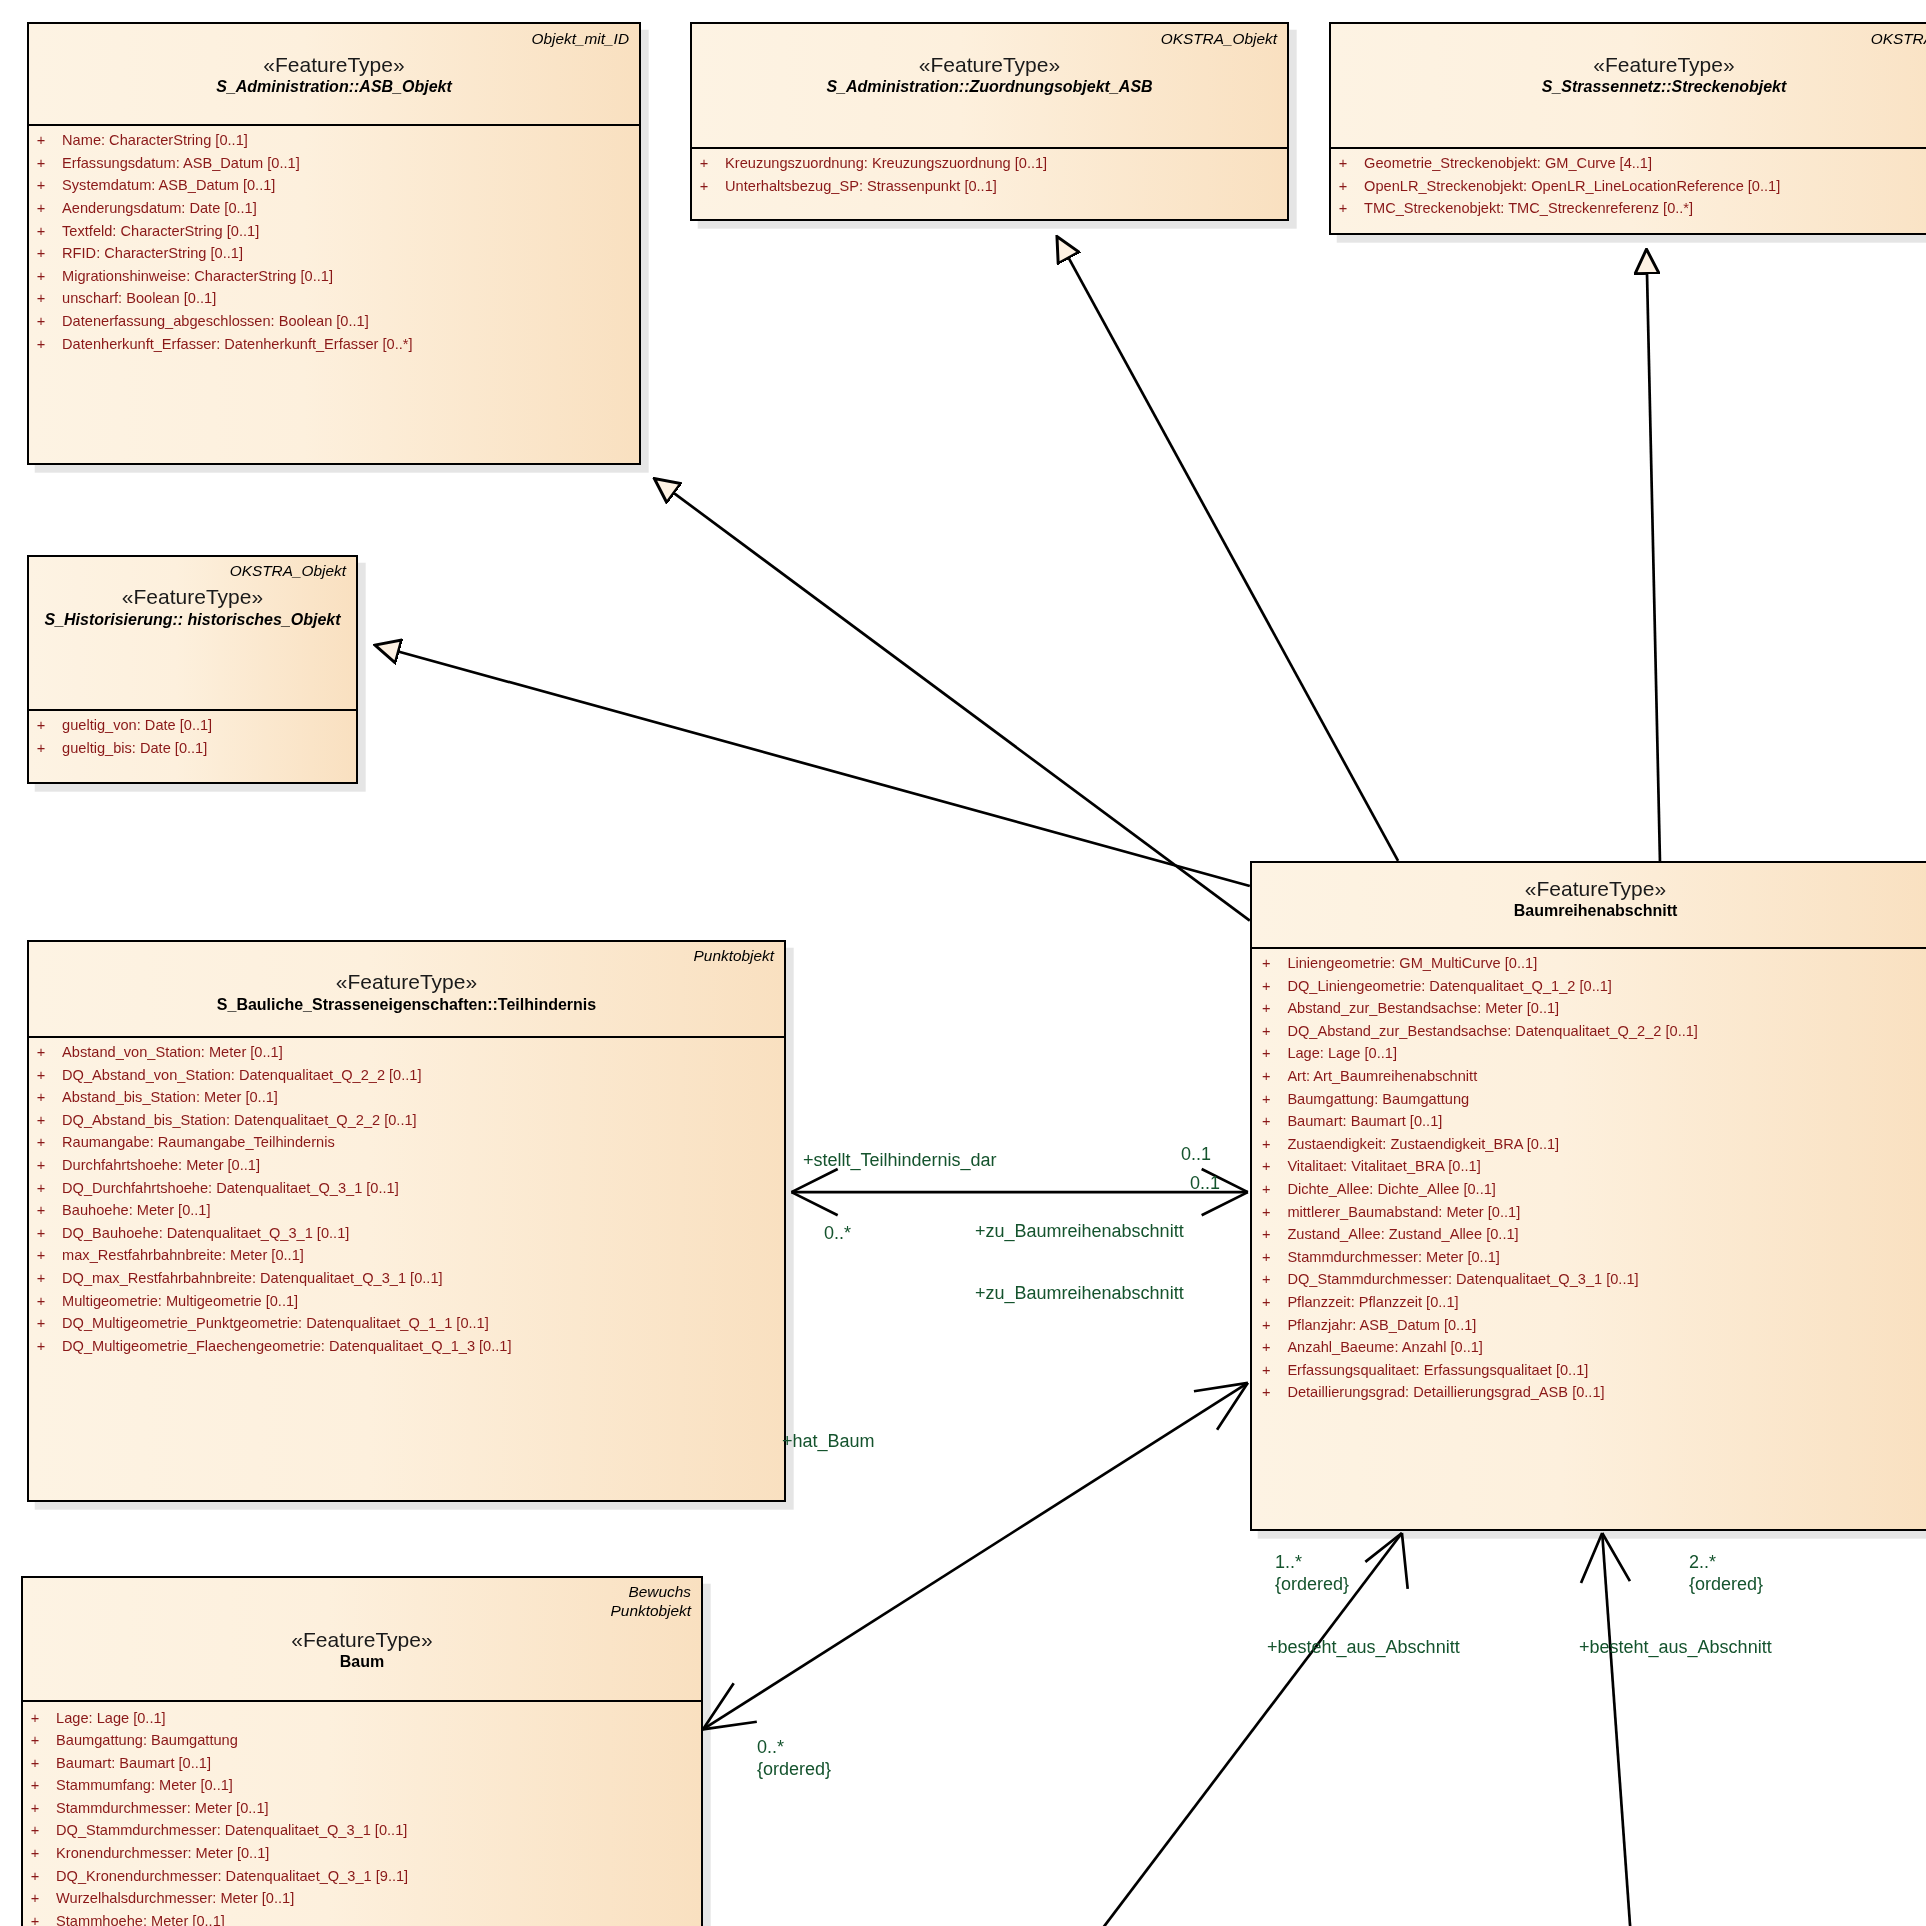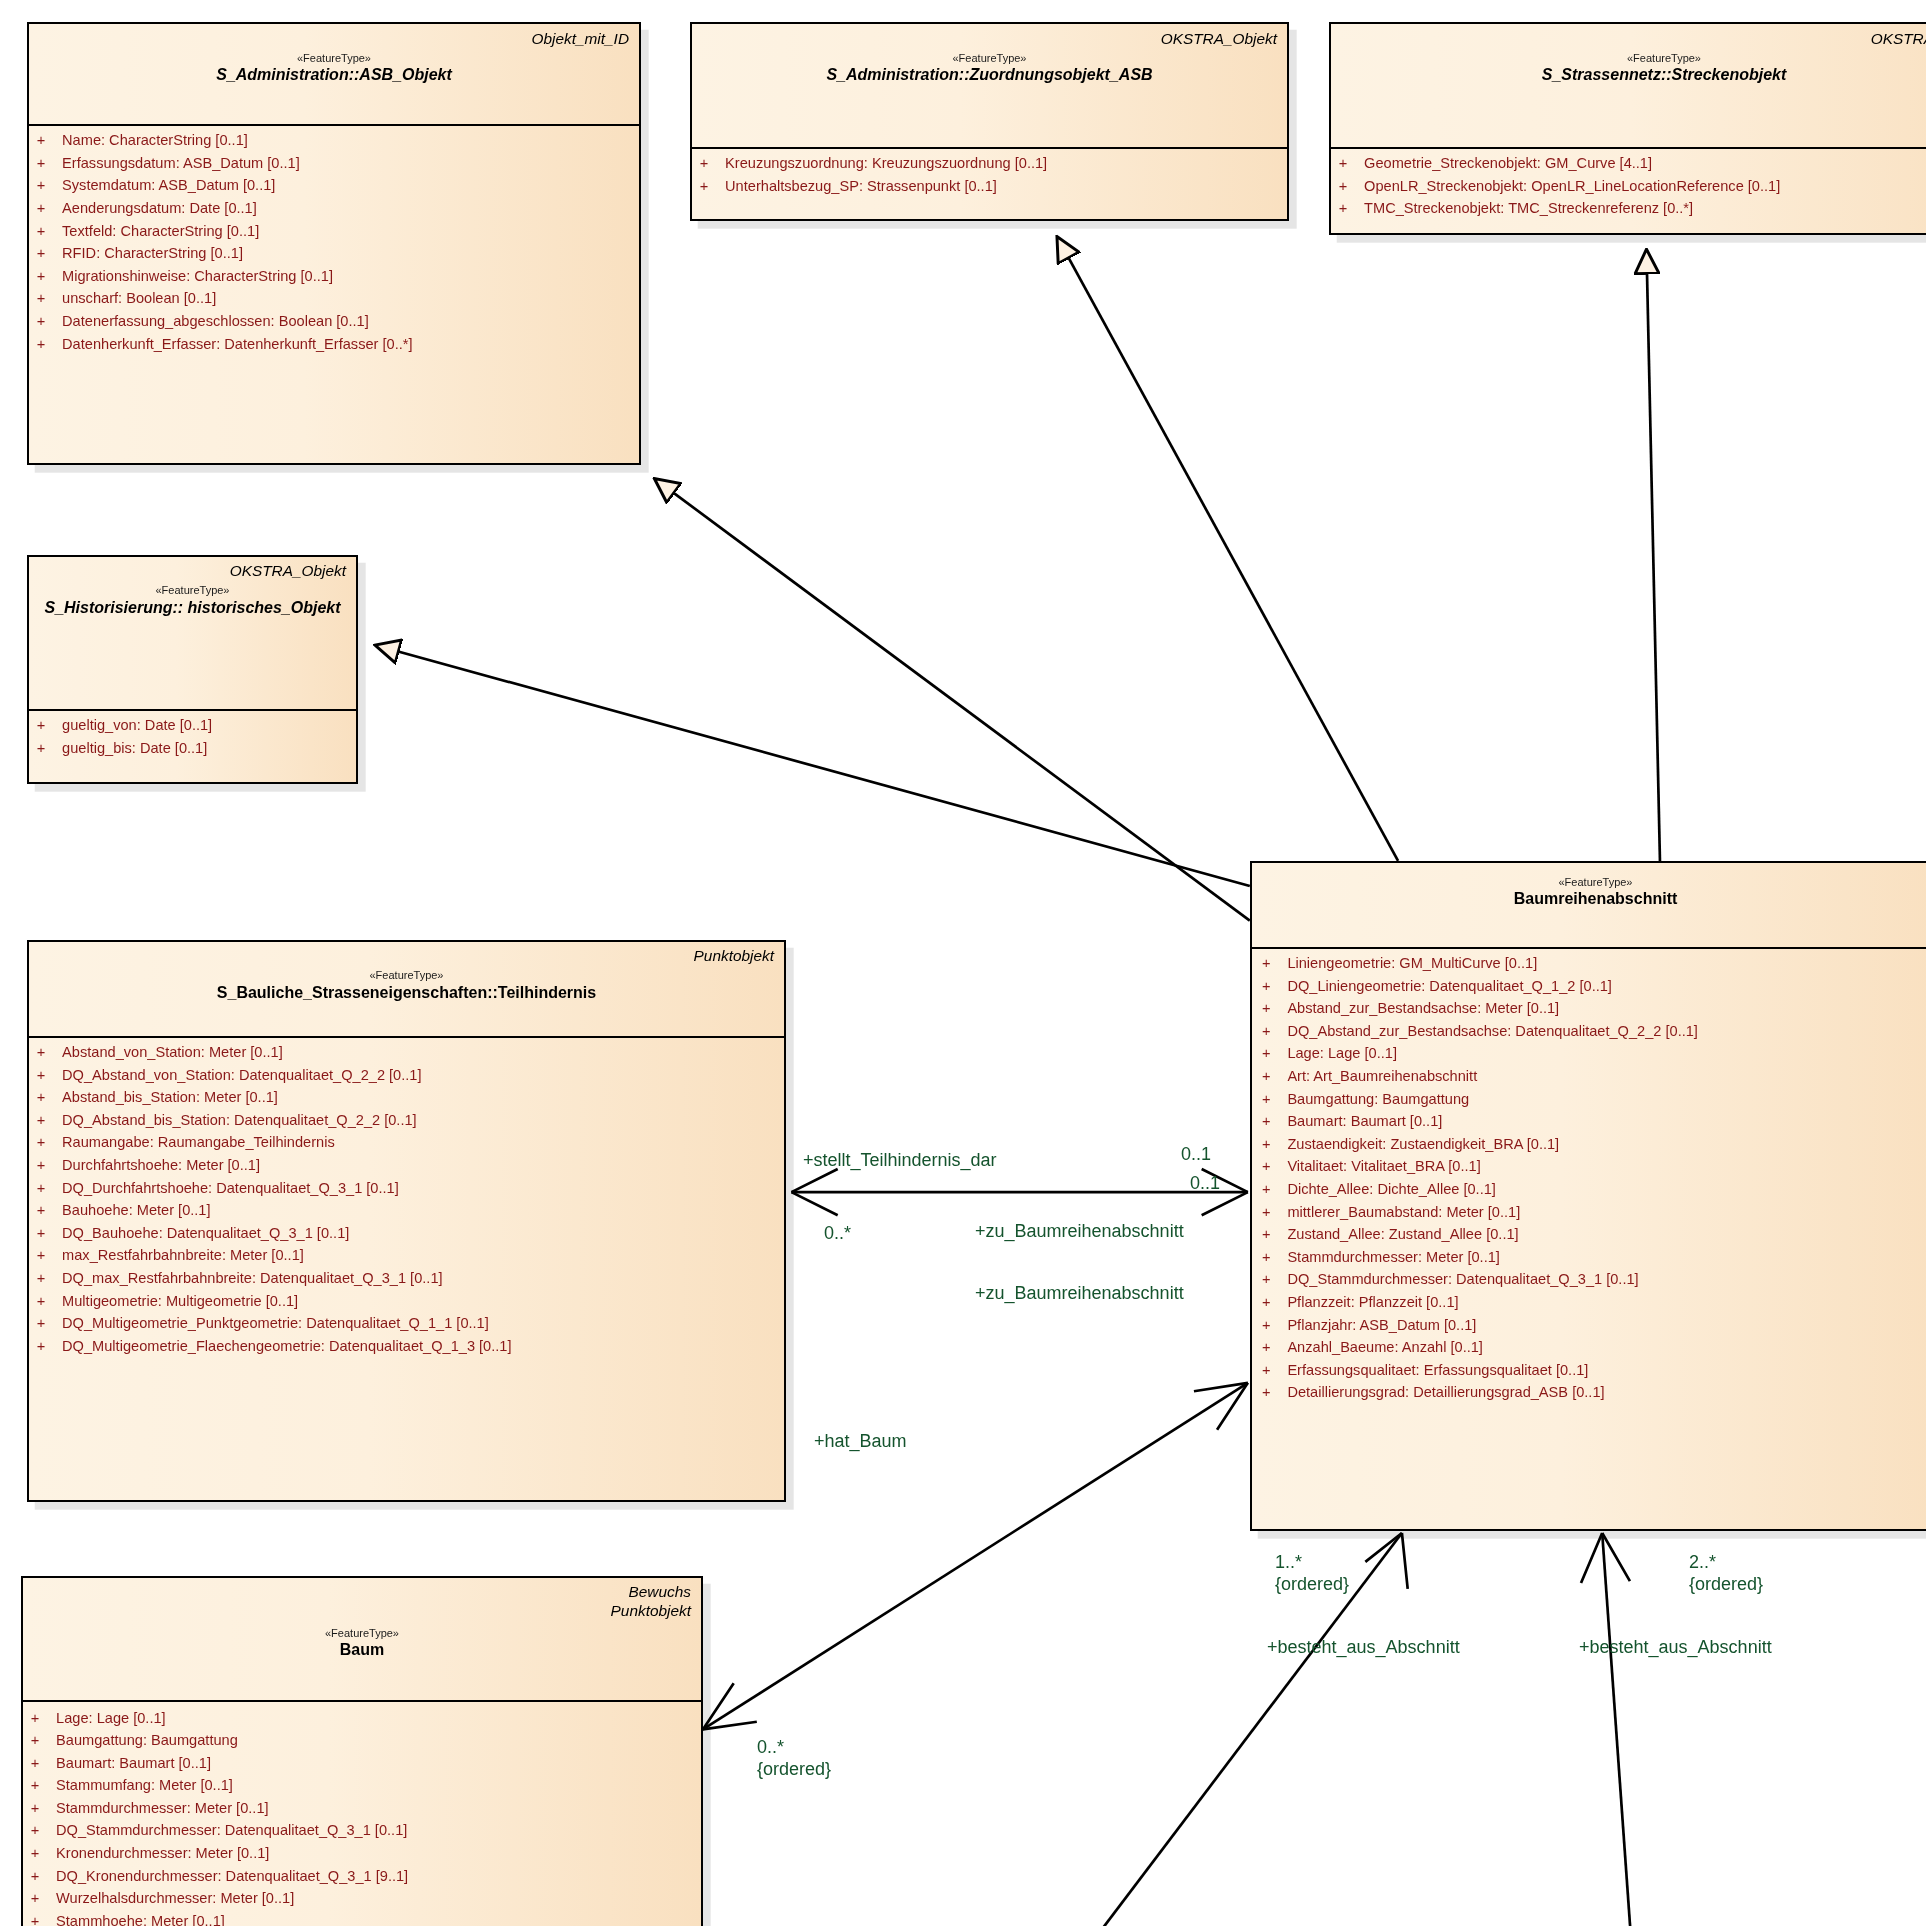--- a/index.html
+++ b/index.html
@@ -7,21 +7,21 @@
   #canvas{position:relative;width:2022px;height:2392px;background:#fff;overflow:hidden;}
   svg.edges{position:absolute;left:0;top:0;width:2022px;height:2392px;pointer-events:none;}
 
   .uml-class{position:absolute;box-sizing:border-box;border:2.3px solid #000;
     background:linear-gradient(to right,#fdf3e3 0%,#fdf0dd 45%,#f9e0c0 100%);
     box-shadow:7.7px 7.7px 0 0 rgba(0,0,0,0.10);}
   .hdr{position:relative;box-sizing:border-box;padding:5.4px 10px 6.2px 10px;}
   .hdr.withdiv{border-bottom:2.3px solid #000;}
   .tagline{font-style:italic;font-size:15.4px;color:#000;text-align:right;line-height:1.18;
     white-space:pre-line;font-family:"Liberation Sans","DejaVu Sans",sans-serif;}
-  .stereo{text-align:center;font-size:11px;color:#1a1a1a;margin-top:3.9px;line-height:1.2;}
+  .stereo{text-align:center;font-size:21px;color:#1a1a1a;margin-top:3.9px;line-height:1.2;}
   .cname{text-align:center;font-size:16px;font-weight:bold;color:#000;line-height:1.22;margin-top:0;}
   .cname.abstract{font-style:italic;}
   .attrs{box-sizing:border-box;padding:7px 4.6px 7px 7.7px;}
   .attr{display:flex;align-items:flex-start;font-size:14.6px;color:#8a1818;line-height:1.0;
     margin:0 0 8px 0;white-space:nowrap;}
   .attr:last-child{margin-bottom:0;}
   .plus{width:25.4px;flex:0 0 25.4px;color:#8a1818;text-align:left;}
   .atxt{color:#8a1818;}
 
   .edge-label{position:absolute;font-size:18px;color:#14532d;white-space:pre-line;line-height:1.22;
@@ -397,21 +397,21 @@
     </div>
   </div>
 
   <div class="edge-label" style="left:803px;top:1150px;">+stellt_Teilhindernis_dar</div>
   <div class="edge-label" style="left:1181px;top:1144px;">0..1</div>
   <div class="edge-label" style="left:824px;top:1223px;">0..*</div>
   <div class="edge-label" style="left:975px;top:1221px;">+zu_Baumreihenabschnitt</div>
 
   <div class="edge-label" style="left:1190px;top:1173px;">0..1</div>
   <div class="edge-label" style="left:975px;top:1283px;">+zu_Baumreihenabschnitt</div>
-  <div class="edge-label" style="left:814px;top:1431px;">+hat_Baum</div>
+  <div class="edge-label" style="left:782px;top:1431px;">+hat_Baum</div>
   <div class="edge-label" style="left:757px;top:1737px;">0..*
 {ordered}</div>
 
   <div class="edge-label" style="left:1275px;top:1552px;">1..*
 {ordered}</div>
   <div class="edge-label" style="left:1267px;top:1637px;">+besteht_aus_Abschnitt</div>
   <div class="edge-label" style="left:1186px;top:1924px;">+von_Baumreihe</div>
 
   <div class="edge-label" style="left:1689px;top:1552px;">2..*
 {ordered}</div>

